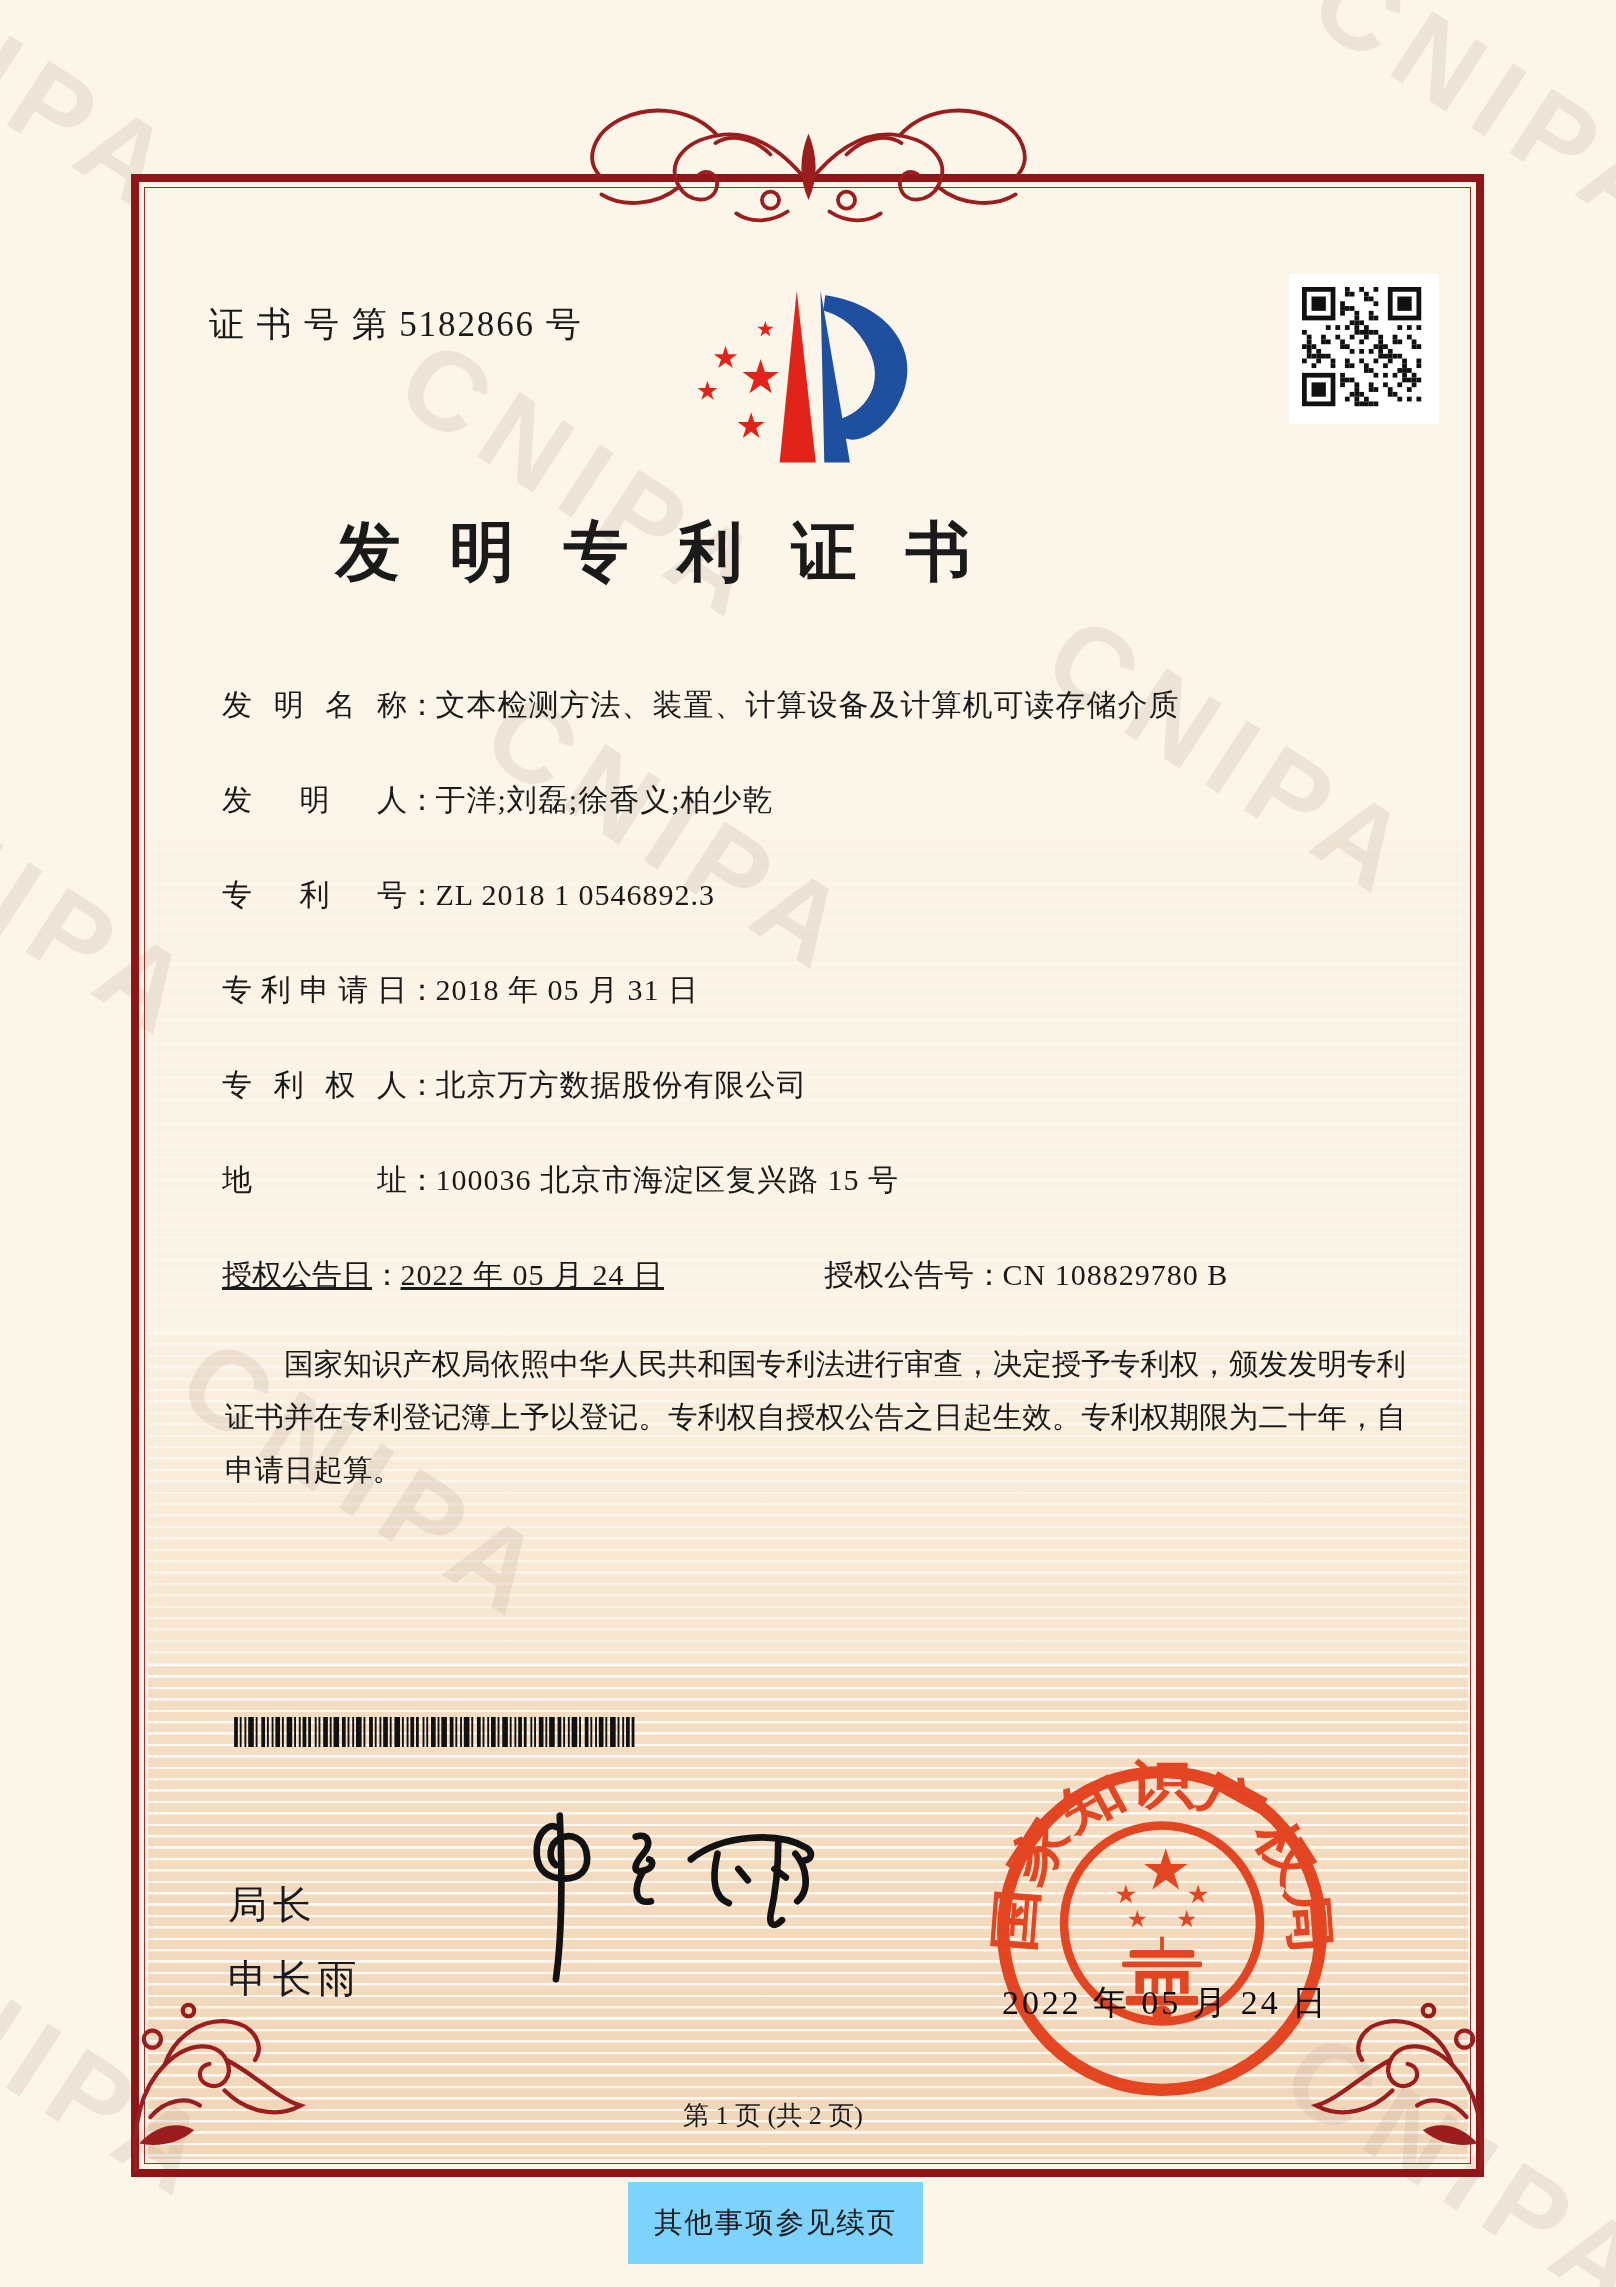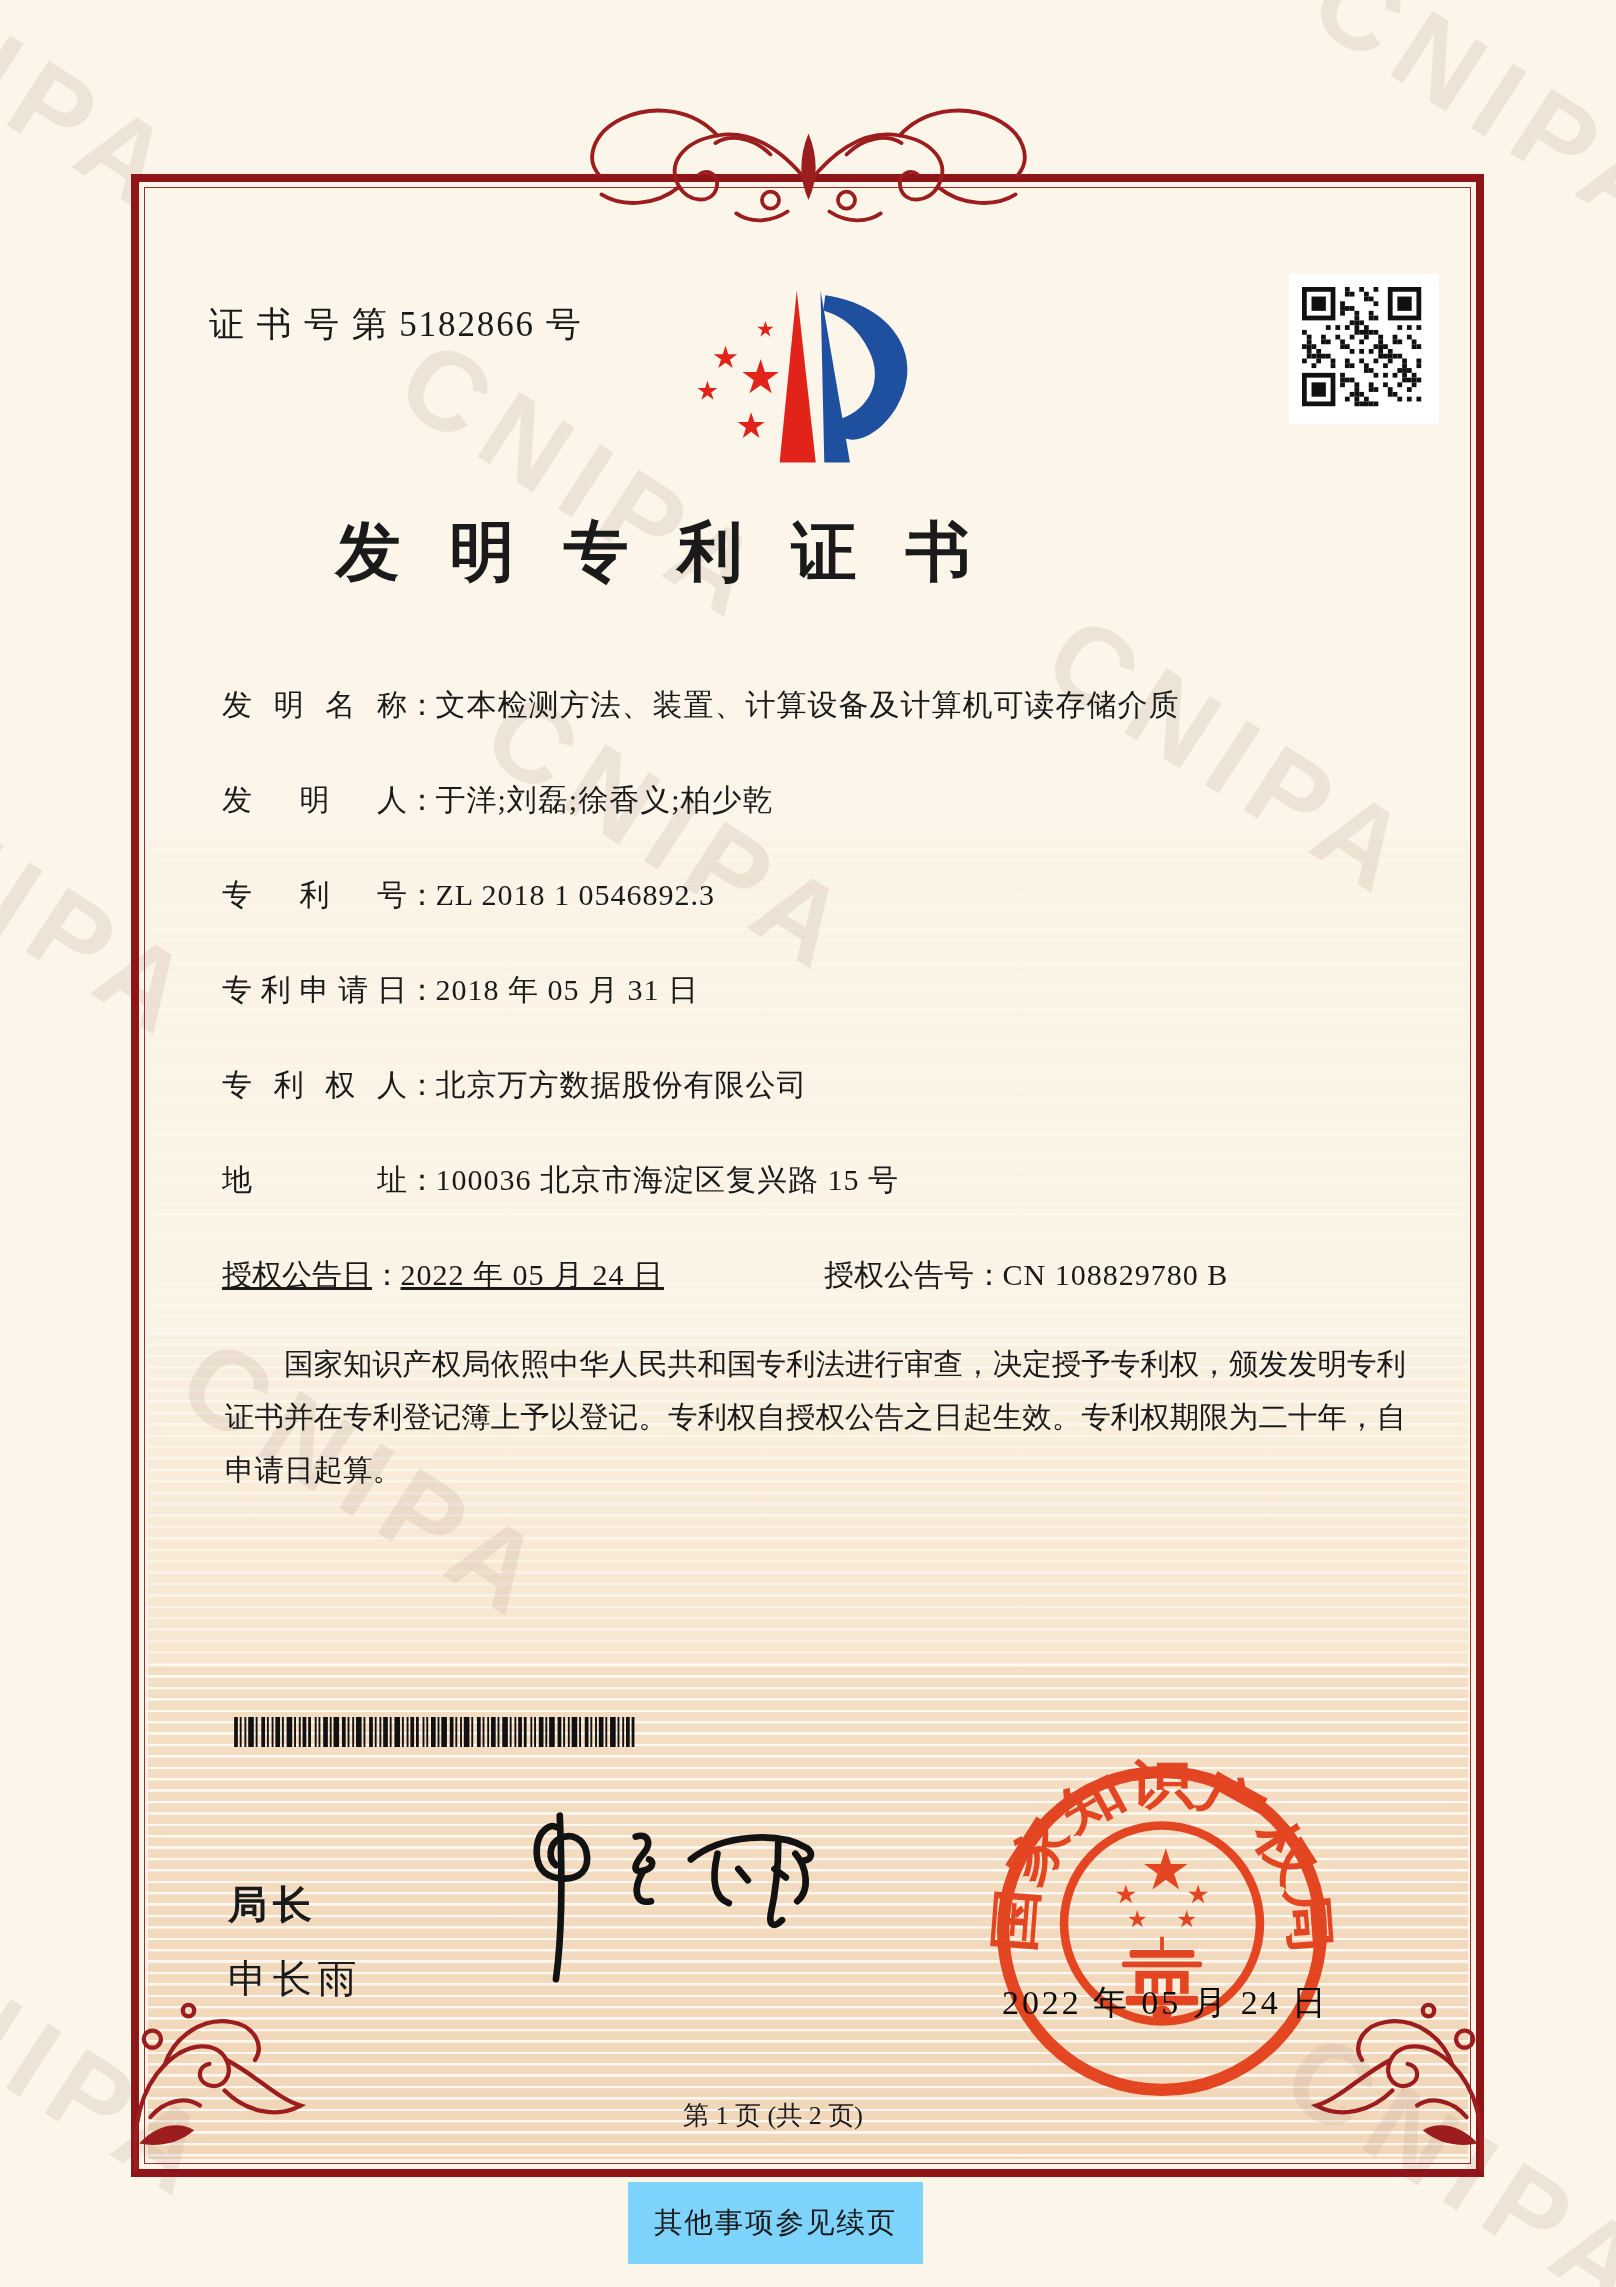--- a/index.html
+++ b/index.html
@@ -49,21 +49,21 @@
   #row0{top:685px;} #row1{top:780px;} #row2{top:875px;}
   #row3{top:970px;} #row4{top:1065px;} #row5{top:1160px;} #rowg{top:1255px;text-decoration:underline;}
   #grant-no-pair{position:absolute;left:602px;top:0;}
   #body-text{left:222px;top:1335px;width:1187px;font-size:29.5px;
     line-height:53px;text-align:justify;z-index:3;}
   #body-text p{margin:3px;text-indent:2em;}
   
   #barcode{left:231px;top:1717px;width:415px;height:30px;z-index:3;}
   
   #director-label{left:228px;top:1878px;font-size:39px;letter-spacing:5.7px;
-    font-family:"Liberation Sans","DejaVu Sans",sans-serif;font-weight:700;z-index:3;}
+    font-family:"Liberation Sans","DejaVu Sans",sans-serif;font-weight:400;z-index:3;}
   #director-name{left:228px;top:1952px;font-size:39px;letter-spacing:5.7px;
     font-family:"Liberation Sans","DejaVu Sans",sans-serif;font-weight:500;z-index:3;}
   #signature{left:493px;top:1810px;z-index:3;}
   
   #seal{left:987px;top:1756px;z-index:3;}
   #seal-date{left:980px;top:1980px;width:371px;text-align:center;
     font-size:34px;letter-spacing:2.9px;color:#0d0d0d;z-index:4;}
   
   #page-info{left:535px;top:2098px;width:476px;text-align:center;font-size:26px;z-index:3;}
   #note-box{left:628px;top:2182px;width:295px;height:82px;background:#7dd3fc;

